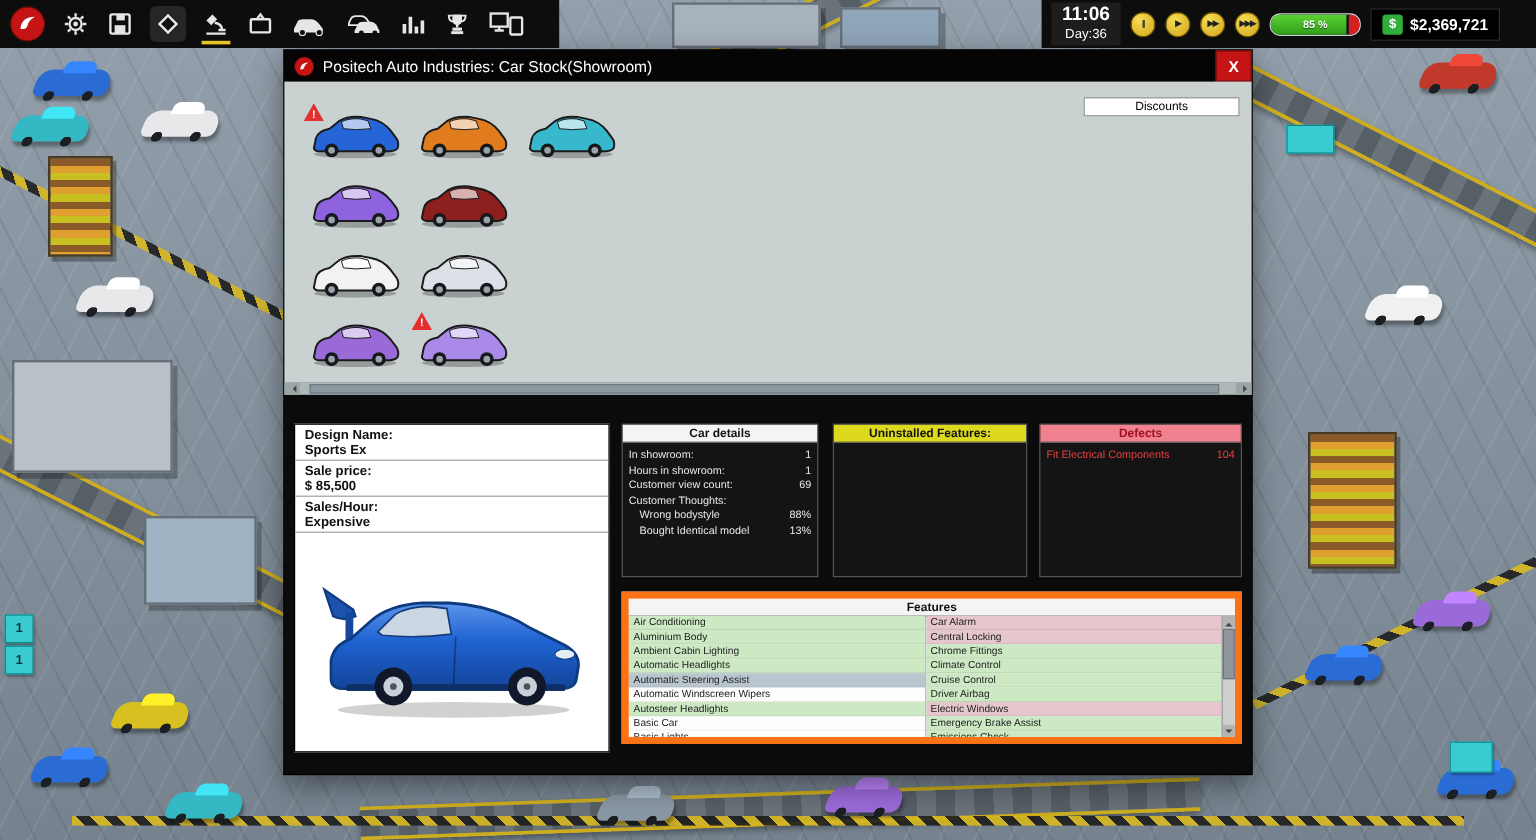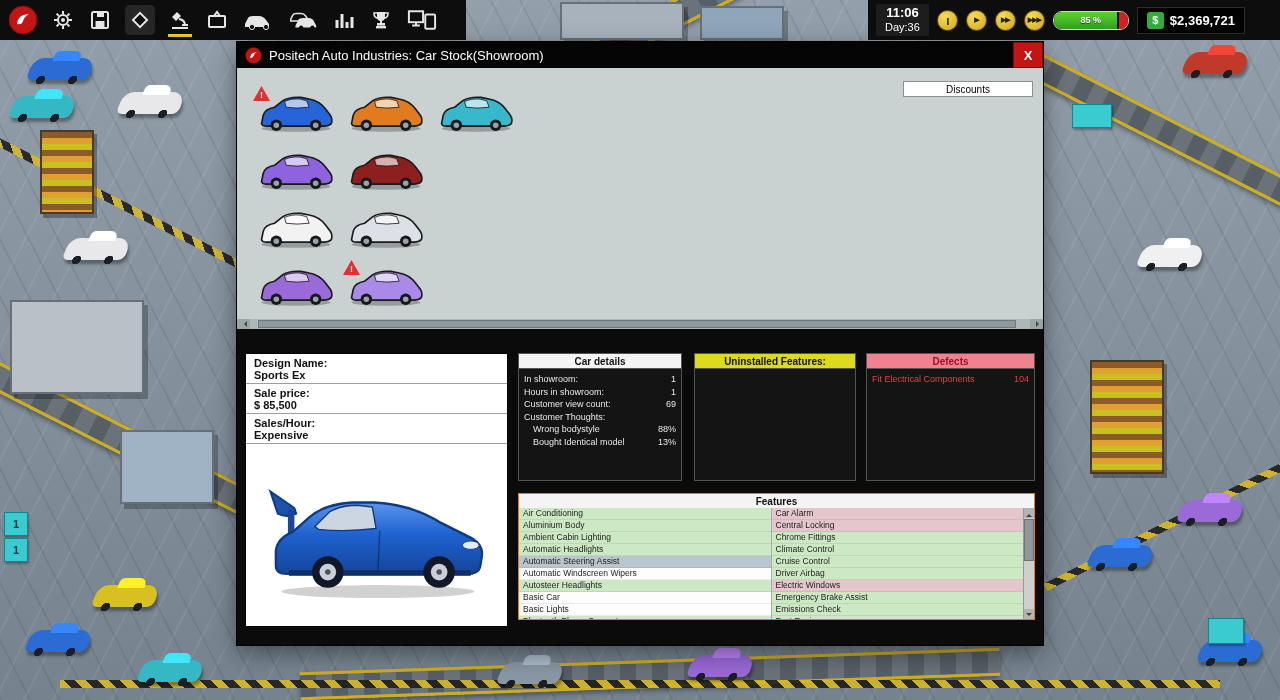--- a/index.html
+++ b/index.html
@@ -24,21 +24,21 @@
   .bgcar .cab{position:absolute;left:30%;top:-7px;width:45%;height:10px;background:inherit;filter:brightness(1.25);border-radius:5px 8px 0 0;}
   
   .tb-left{position:absolute;left:0;top:0;width:466px;height:40px;background:#0d0d0d;display:flex;align-items:center;gap:9px;padding:0 6px;box-sizing:border-box;z-index:30;}
   .tb-right{position:absolute;left:868px;top:0;width:412px;height:40px;background:#0d0d0d;display:flex;align-items:center;gap:8px;padding:0 8px;box-sizing:border-box;z-index:30;}
   .tbicon{width:24px;height:24px;display:block;}
   .tbicon.wide{width:32px;}
   .tbtn{background:none;border:none;padding:2px;cursor:pointer;position:relative;display:flex;align-items:center;}
   .boxed{background:#262626;border-radius:5px;padding:3px;display:flex;}
   .underlined::after{content:"";position:absolute;left:2px;right:2px;bottom:-3px;height:3px;background:#e8c229;}
   .clockbox{background:#1d1d1d;color:#fff;text-align:center;padding:2px 9px;border-radius:2px;line-height:1.15;}
-  .clock-time{font-size:13px;font-weight:bold;}
+  .clock-time{font-size:16px;font-weight:bold;}
   .clock-day{font-size:11px;}
   .speedbtn{width:21px;height:21px;border-radius:50%;border:1px solid #6a5500;
     background:radial-gradient(circle at 35% 30%,#f6dd55,#cfa51a);color:#222;font-size:7px;font-weight:bold;
     display:flex;align-items:center;justify-content:center;cursor:pointer;padding:0;letter-spacing:-1px;}
   .meter{position:relative;width:74px;height:17px;background:#0e141c;border:1px solid #cfd4d8;border-radius:9px;overflow:hidden;}
   .meter-fill{position:absolute;left:0;top:0;bottom:0;background:linear-gradient(#5bd331,#2f9e1a);}
   .meter-alert{position:absolute;right:0;top:0;bottom:0;width:9px;background:#d42020;}
   .meter-label{position:absolute;inset:0;display:flex;align-items:center;justify-content:center;color:#fff;font-size:9px;font-weight:bold;text-shadow:0 1px 1px rgba(0,0,0,.6);}
   .moneybox{display:flex;align-items:center;gap:6px;background:#000;border:1px solid #2c2c2c;padding:4px 9px;}
   .cashicon{width:17px;height:17px;border-radius:3px;background:#2fae3a;color:#fff;font-size:11px;font-weight:bold;display:flex;align-items:center;justify-content:center;}
@@ -79,21 +79,21 @@
   .head-white{background:#f4f4f4;color:#111;}
   .head-yellow{background:#ddda1e;color:#111;}
   .head-red{background:#f0828f;color:#a01020;}
   .p-details{left:281px;top:6px;width:164px;height:128px;}
   .p-uninstalled{left:457px;top:6px;width:162px;height:128px;}
   .p-defects{left:629px;top:6px;width:169px;height:128px;}
   .p-body{padding:4px 5px;}
   .cd-row{display:flex;justify-content:space-between;font-size:9px;color:#e8e8e8;line-height:12.5px;}
   .cd-row.indent{padding-left:9px;}
   .df-row{display:flex;justify-content:space-between;font-size:9px;color:#e84040;line-height:13px;}
-  .features-card{position:absolute;left:281px;top:146px;width:517px;height:127px;background:#fdfdfd;border:1px solid #f97316;box-sizing:border-box;}
+  .features-card{position:absolute;left:281px;top:146px;width:517px;height:127px;background:#fdfdfd;border:6px solid #f97316;box-sizing:border-box;}
   .fbody{position:absolute;left:0;right:10px;top:14px;bottom:0;display:flex;}
   .fcol{flex:1;border-right:1px solid #a8aeae;overflow:hidden;}
   .frow{height:11px;font-size:8.5px;line-height:11px;padding-left:4px;color:#222;border-bottom:1px solid rgba(0,0,0,0.07);white-space:nowrap;}
   .frow.green{background:#cde9c4;}
   .frow.pink{background:#e6c6cd;}
   .frow.white{background:#fdfdfd;}
   .frow.gray{background:#b9c6cf;}
   .vscroll{position:absolute;right:0;top:14px;bottom:0;width:10px;background:#cfcfcf;border-left:1px solid #999;}
   .varrow{height:10px;background:#b4b4b4;position:relative;cursor:pointer;}
   .varrow.up::after{content:"";position:absolute;left:2px;top:3px;border:3px solid transparent;border-bottom-color:#444;}

